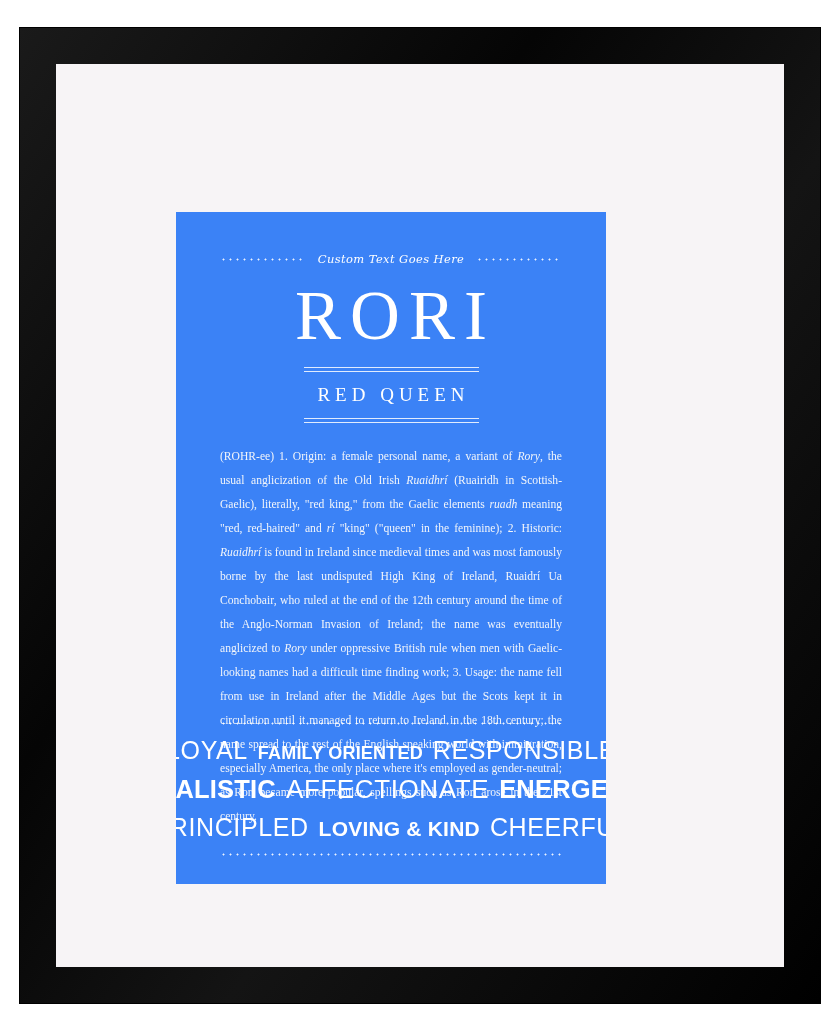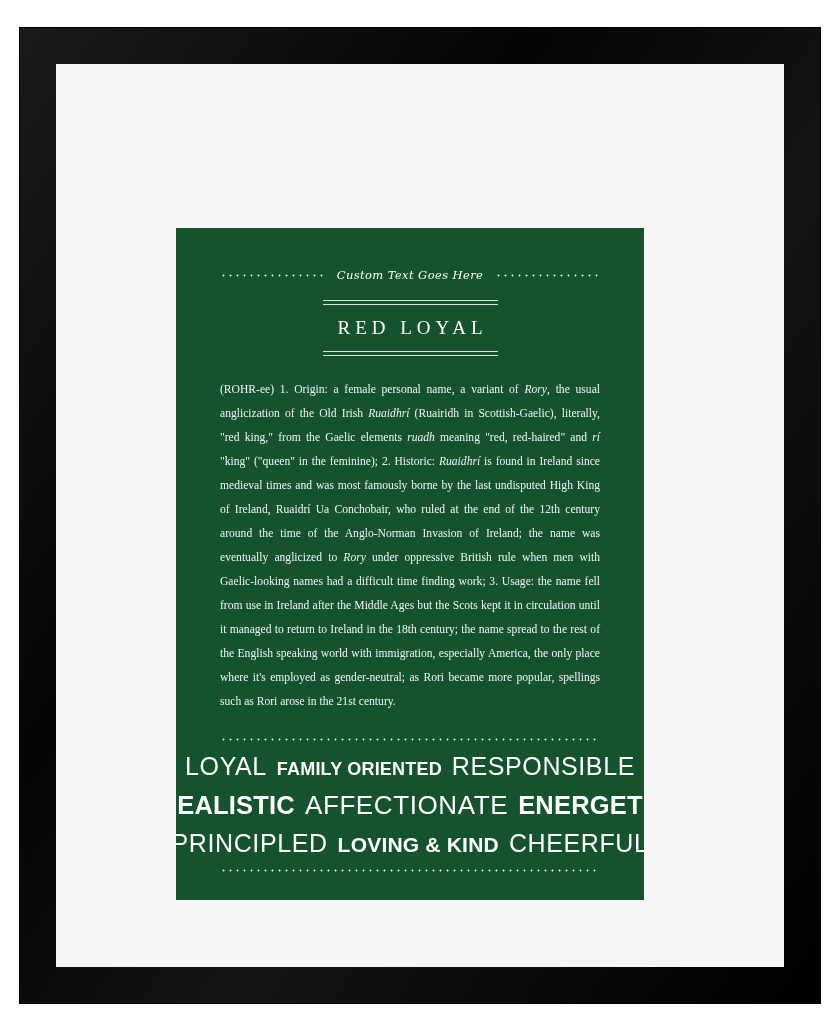--- a/index.html
+++ b/index.html
@@ -33,24 +33,24 @@
     position: absolute;
     left: 36px;
     top: 36px;
     right: 36px;
     bottom: 36px;
     background: #f7f4f6;
   }
   .art {
     position: absolute;
     left: 120px;
-    top: 164px;
-    width: 468px;
+    top: 148px;
+    width: 430px;
     height: 672px;
-    background: #14532d;
+    background: #3b82f6;
     color: #ffffff;
     overflow: hidden;
   }
 
   
   .art-inner {
     position: absolute;
     left: 44px;
     right: 44px;
     top: 38px;
@@ -171,24 +171,25 @@
     <div class="art">
 
       <div class="art-inner">
 
         <div class="topline">
           <span class="dotline"></span>
           <span class="custom-text">Custom Text Goes Here</span>
           <span class="dotline"></span>
         </div>
 
+        <div class="name">RORI</div>
 
         <div class="rule-double"></div>
 
-        <div class="meaning">RED LOYAL</div>
+        <div class="meaning">RED QUEEN</div>
 
         <div class="rule-double lower"></div>
 
         <div class="definition">(ROHR-ee)  1. Origin:  a female personal name, a variant of <em>Rory</em>, the usual anglicization of the Old Irish <em>Ruaidhrí</em> (Ruairidh in Scottish-Gaelic), literally, "red king," from the Gaelic elements <em>ruadh</em> meaning "red, red-haired" and <em>rí</em> "king" ("queen" in the feminine);  2. Historic:   <em>Ruaidhrí</em> is found in Ireland since medieval times and was most famously borne by the last undisputed High King of Ireland, Ruaidrí Ua Conchobair, who ruled at the end of the 12th century around the time of the Anglo-Norman Invasion of Ireland; the name was eventually anglicized to <em>Rory</em> under oppressive British rule when men with Gaelic-looking names had a difficult time finding work;  3. Usage:  the name fell from use in Ireland after the Middle Ages but the Scots kept it in circulation until it managed to return to Ireland in the 18th century; the name spread to the rest of the English speaking world with immigration, especially America, the only place where it's employed as gender-neutral; as Rori became more popular, spellings such as Rori arose in the 21st century.</div>
       </div>
 
       <div class="traits">
         <div class="dotline-wide"></div>
 
         <div class="trait-row row-1">

